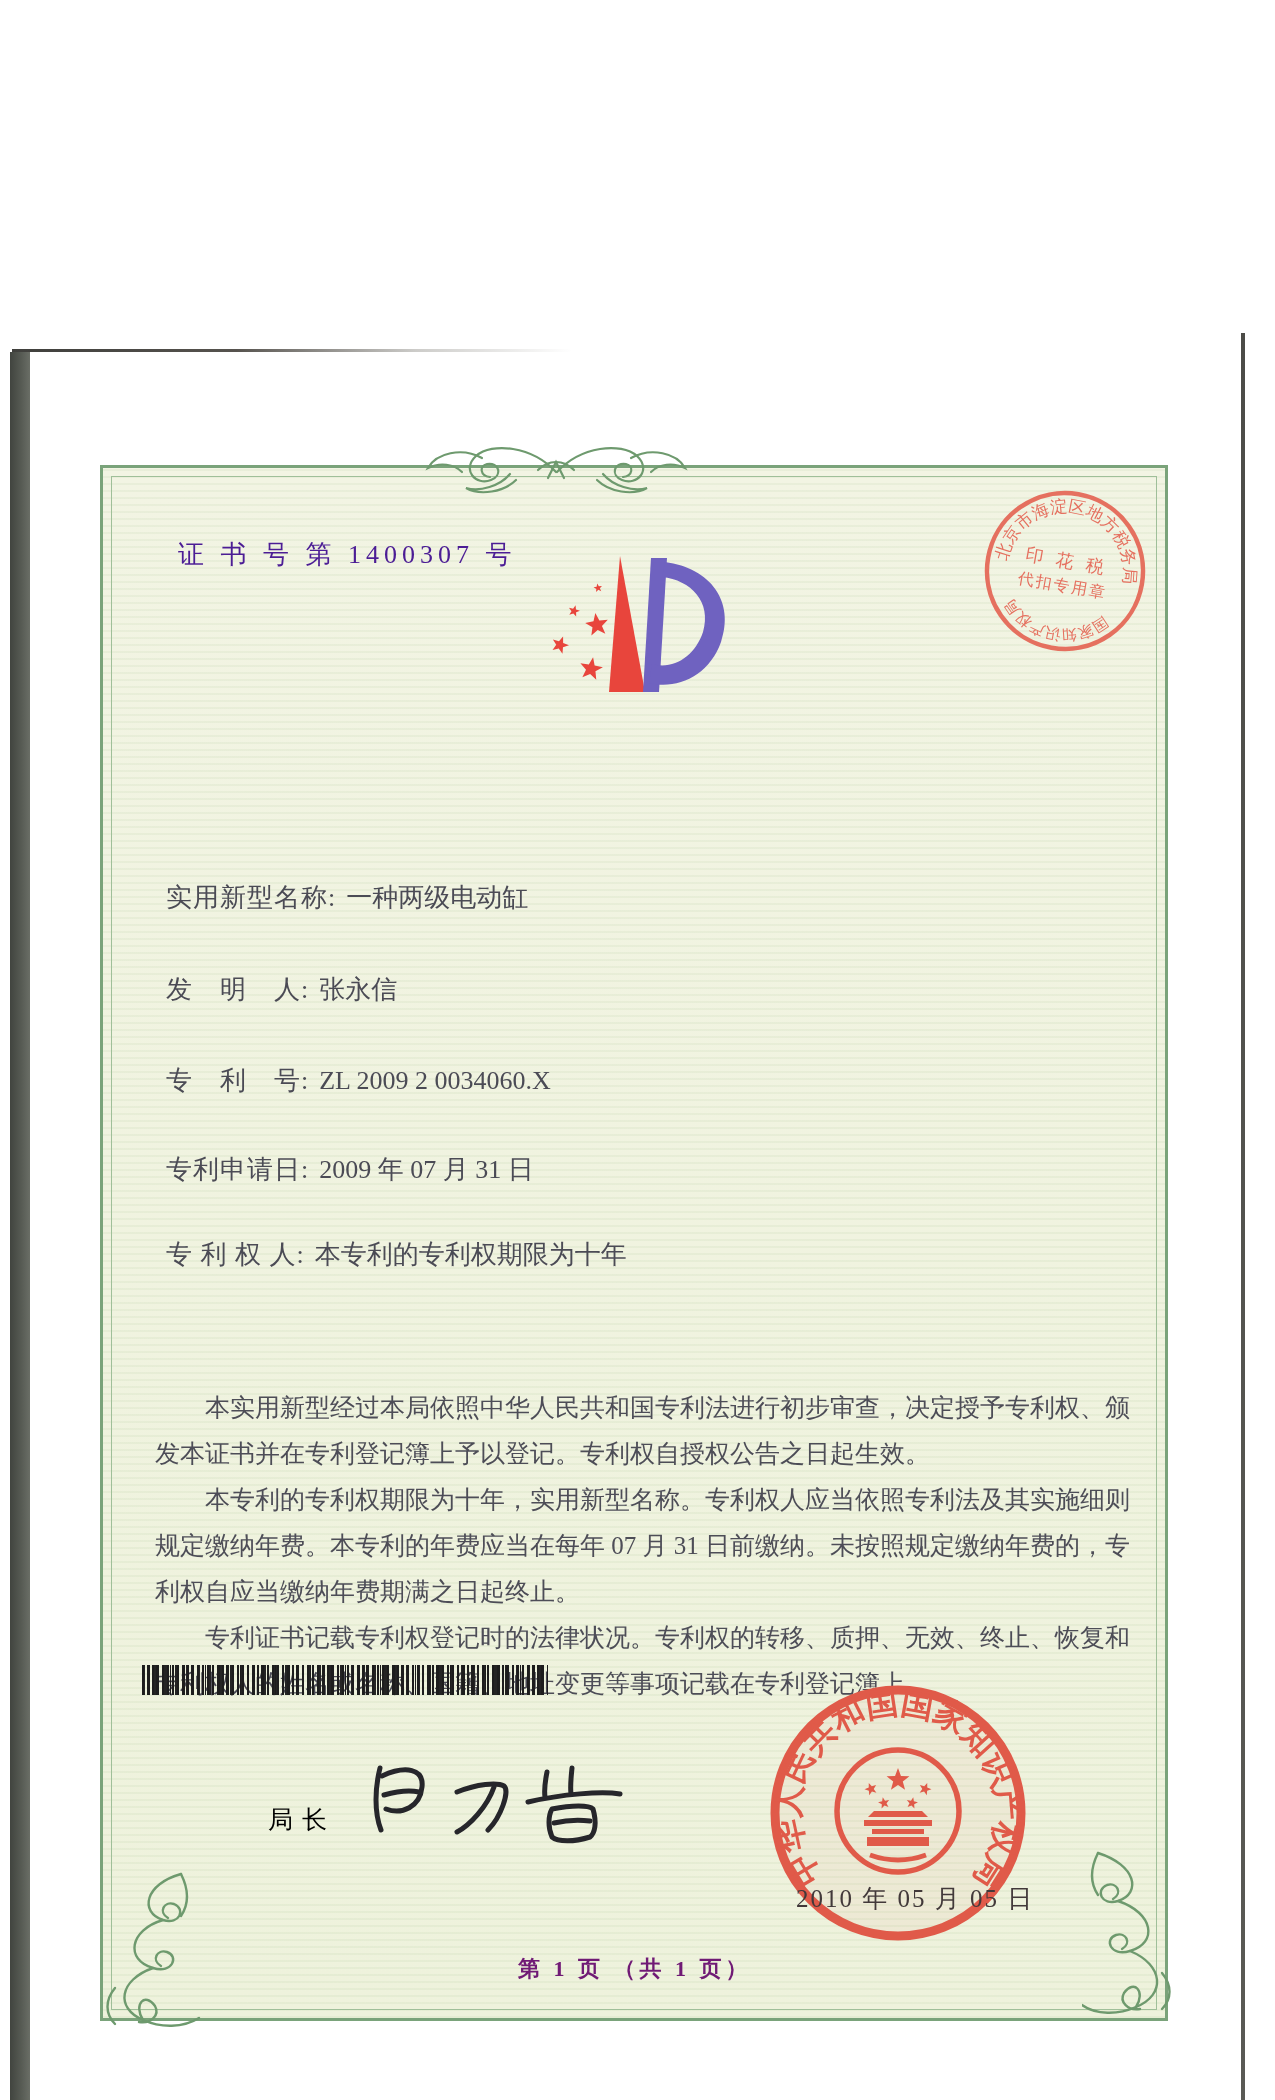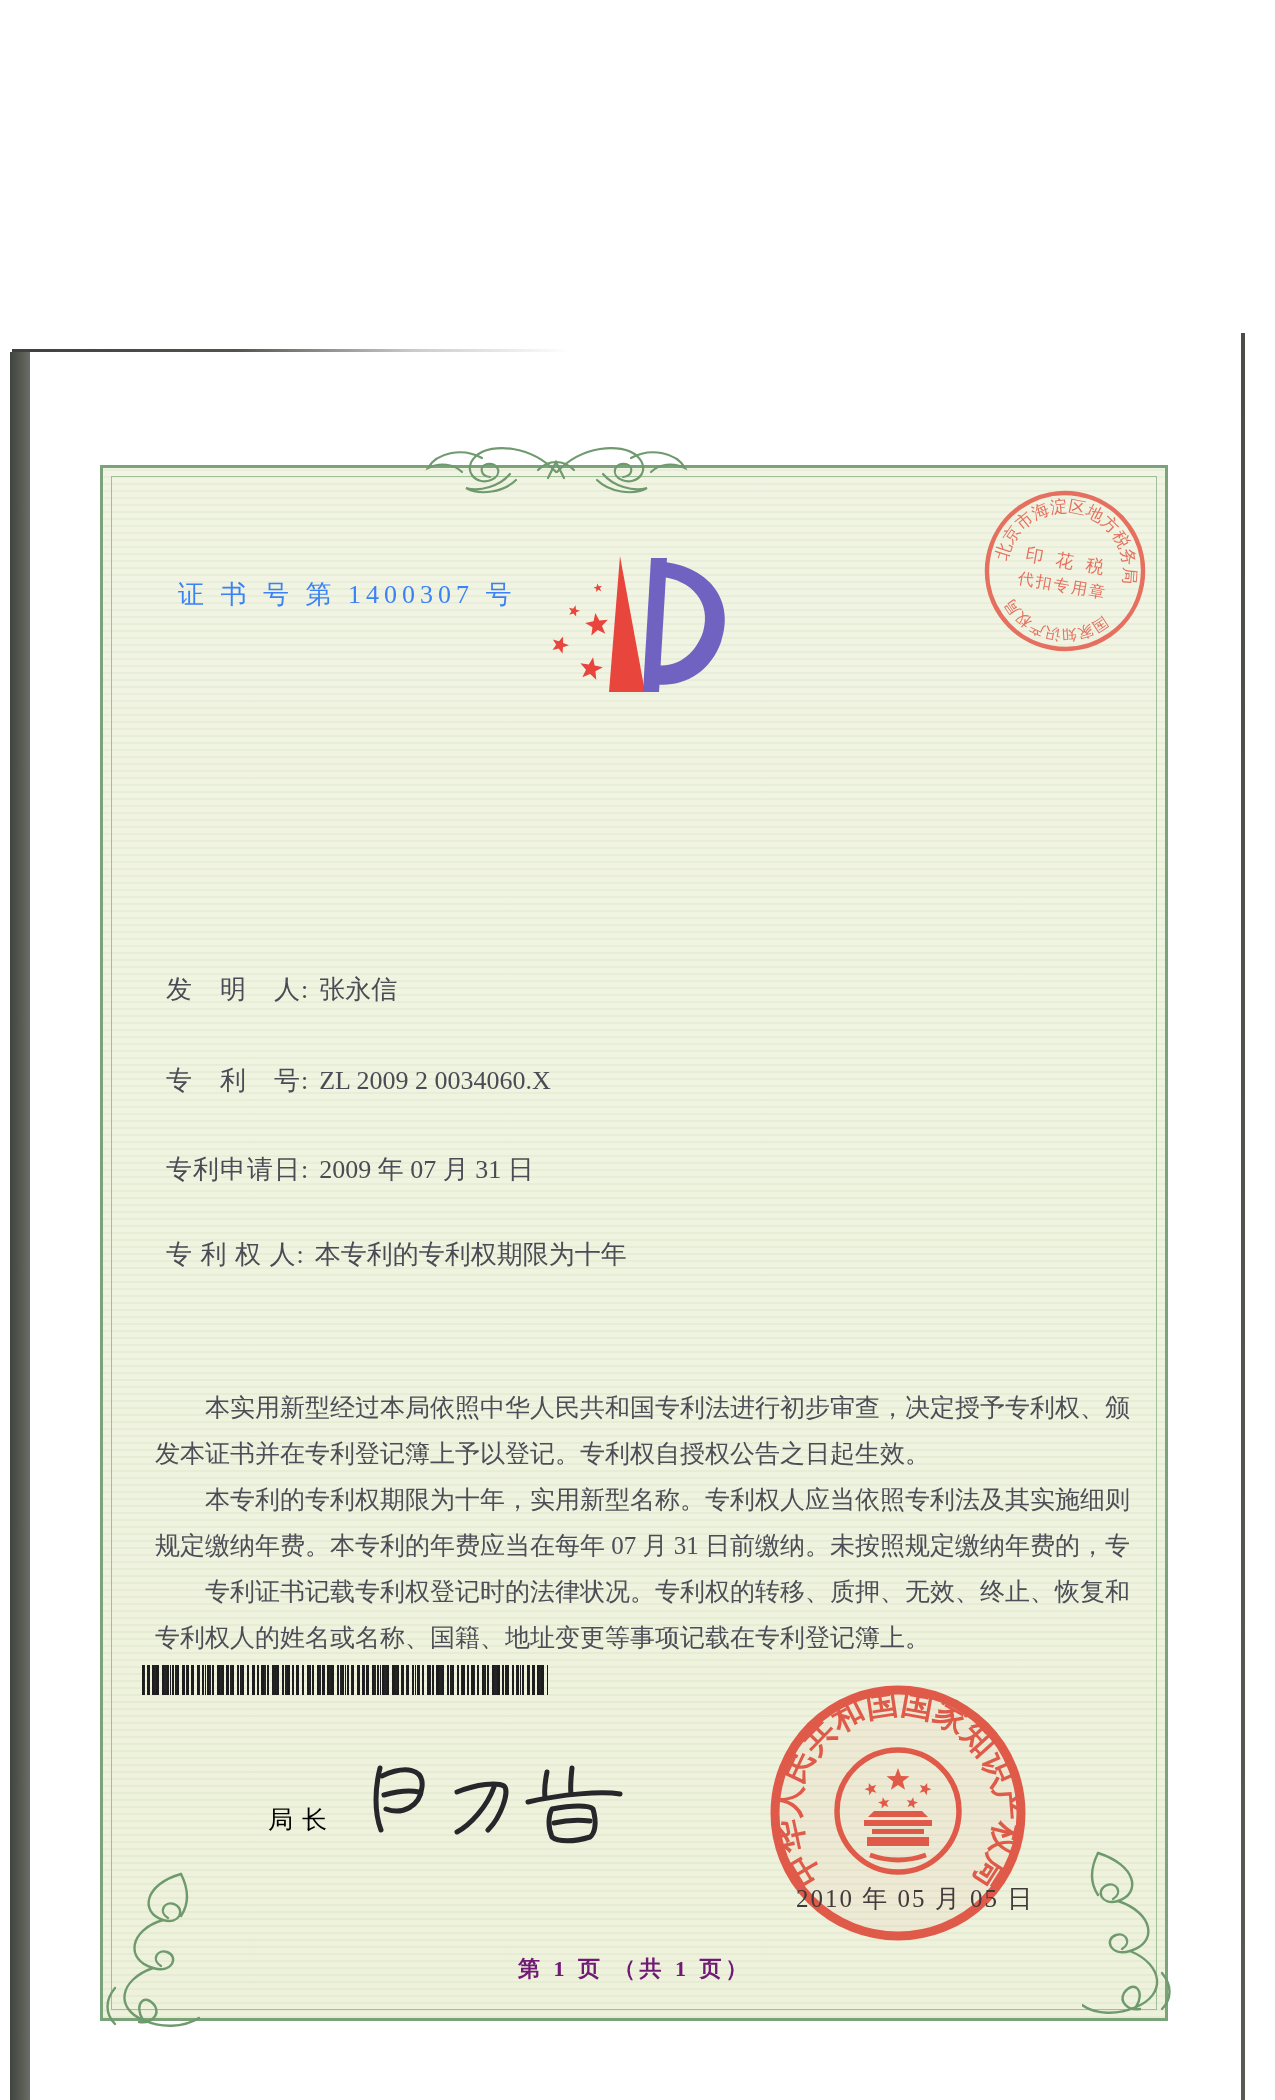--- a/index.html
+++ b/index.html
@@ -16,21 +16,21 @@
   .cert-frame{position:absolute;left:100px;top:465px;width:1068px;height:1556px;
         border:3px solid #7aa37a;
         background:
           repeating-linear-gradient(0deg, rgba(150,185,130,.10) 0 2px, rgba(150,185,130,0) 2px 7px),
           linear-gradient(#f2f4e3,#eef2dc);
         box-sizing:border-box;}
   .cert-frame-inner{position:absolute;left:8px;top:8px;right:8px;bottom:8px;
         border:1px solid #9fbf99;}
   .ornament{position:absolute;color:#6e9a6e;}
   
-  .cert-no{position:absolute;left:178px;top:537px;font-size:26px;letter-spacing:5px;color:#3b82f6;margin-top:40px;}
+  .cert-no{position:absolute;left:178px;top:537px;font-size:26px;letter-spacing:5px;color:#4c1d95;}
   .cert-title{position:absolute;left:354px;top:708px;font-size:62px;letter-spacing:8px;
         font-weight:700;color:#3a3a40;white-space:nowrap;}
   .field-row{position:absolute;left:166px;font-size:26px;color:#4b4b55;white-space:nowrap;}
   .field-label{letter-spacing:1px;}
   .field-value{margin-left:10px;}
   .body-text{position:absolute;left:123px;top:1385px;width:1015px;font-size:25px;
         line-height:46px;color:#4d4d57;margin-left:32px;}
   .body-line{white-space:nowrap;}
   .barcode{position:absolute;left:142px;top:1665px;width:406px;height:30px;
         background:
@@ -108,38 +108,42 @@
       <use href="#star5" transform="translate(46,117) scale(12) rotate(10)"></use>
     </g>
     <polygon points="75,4 64,140 100,140" fill="#e8453c"></polygon>
     <g fill="#6f62c0">
       <polygon points="106,6 122,6 114,140 98,140"></polygon>
       <path d="M120,10 C166,16 190,50 176,90 C164,124 132,138 104,131 L107,112 C129,118 150,104 158,80 C167,50 146,28 117,25 Z"></path>
     </g>
   </svg>
 
 
+  <div class="field-row" style="top:880px;">
+    <span class="field-label">实用新型名称:</span><span class="field-value">一种两级电动缸</span>
+  </div>
   <div class="field-row" style="top:972px;">
     <span class="field-label">发　明　人:</span><span class="field-value">张永信</span>
   </div>
   <div class="field-row" style="top:1063px;">
     <span class="field-label">专　利　号:</span><span class="field-value">ZL 2009 2 0034060.X</span>
   </div>
   <div class="field-row" style="top:1152px;">
     <span class="field-label">专利申请日:</span><span class="field-value">2009 年 07 月 31 日</span>
   </div>
   <div class="field-row" style="top:1237px;">
     <span class="field-label">专 利 权 人:</span><span class="field-value">本专利的专利权期限为十年</span>
   </div>
 
   <div class="body-text">
     <div class="body-line">　　本实用新型经过本局依照中华人民共和国专利法进行初步审查，决定授予专利权、颁</div>
     <div class="body-line">发本证书并在专利登记簿上予以登记。专利权自授权公告之日起生效。</div>
     <div class="body-line">　　本专利的专利权期限为十年，实用新型名称。专利权人应当依照专利法及其实施细则</div>
     <div class="body-line">规定缴纳年费。本专利的年费应当在每年 07 月 31 日前缴纳。未按照规定缴纳年费的，专</div>
+    <div class="body-line">利权自应当缴纳年费期满之日起终止。</div>
     <div class="body-line">　　专利证书记载专利权登记时的法律状况。专利权的转移、质押、无效、终止、恢复和</div>
     <div class="body-line">专利权人的姓名或名称、国籍、地址变更等事项记载在专利登记簿上。</div>
   </div>
 
   <div class="barcode"></div>
 
   <div class="director-label">局长</div>
   <svg class="signature" width="266" height="98" viewBox="0 0 266 98">
     <g fill="none" stroke="#26262b" stroke-width="5" stroke-linecap="round" stroke-linejoin="round">
       <path d="M20,12 C15,32 14,56 21,74"></path>

